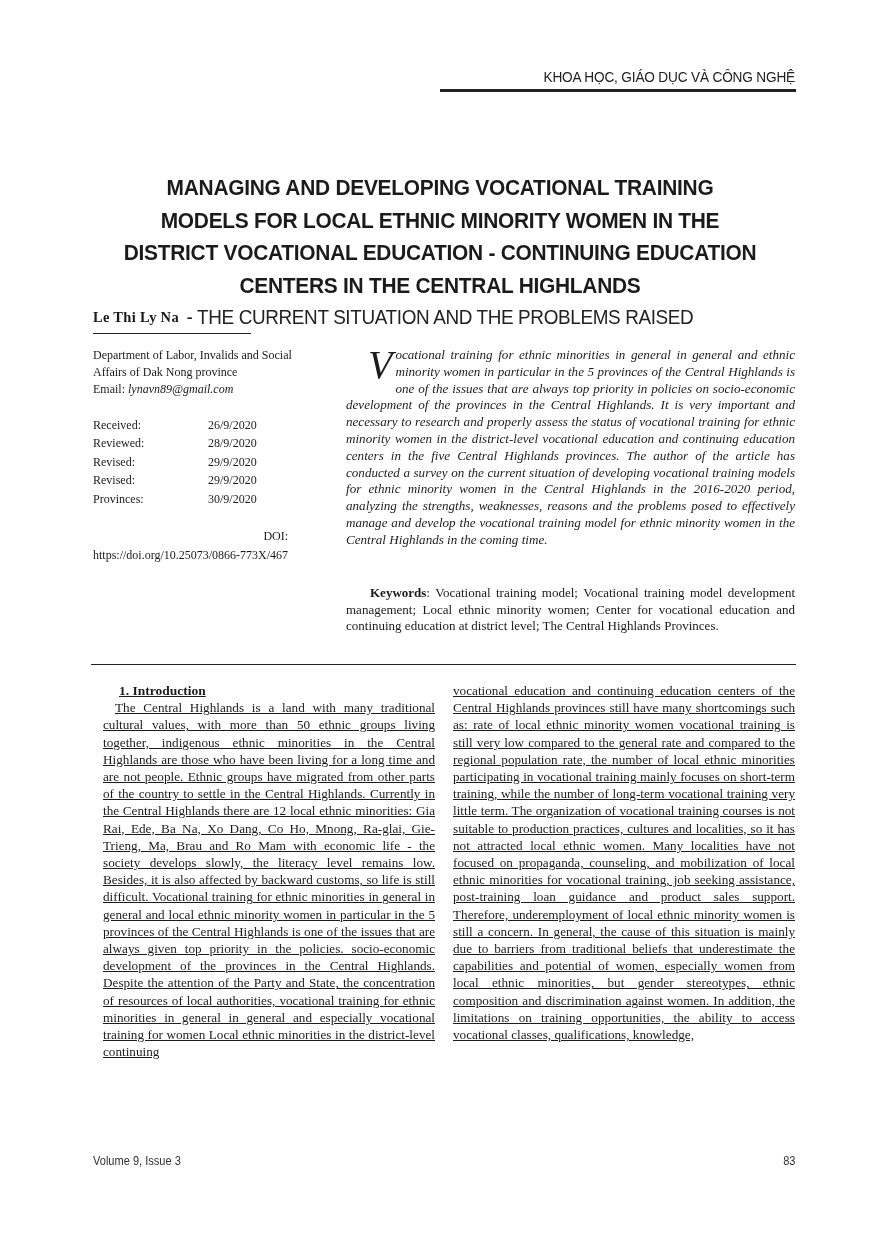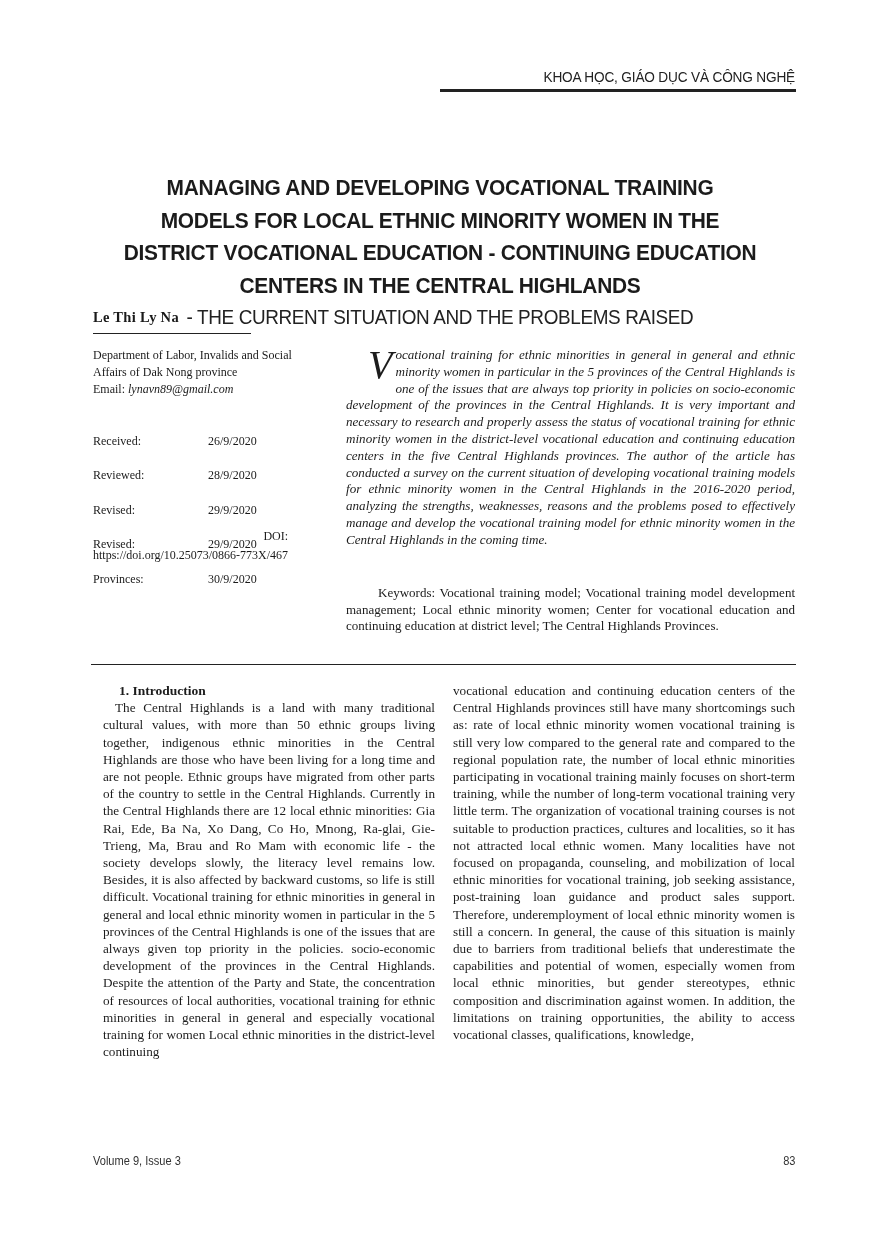--- a/index.html
+++ b/index.html
@@ -37,49 +37,49 @@
     position: absolute; left: 93px; top: 333px; width: 158px; height: 1px; background: #222;
   }
   .affil {
     position: absolute; left: 93px; top: 347px; width: 250px; font-size: 12px; line-height: 17px;
   }
   .affil .email { font-style: italic; }
 
   .dates {
     position: absolute; left: 93px; top: 416px; font-size: 12px; line-height: 18.4px;
   }
-  .dates .row { display: flex; margin-top: 16px; }
+  .dates .row { display: flex; }
   .dates .lbl { width: 115px; }
 
   .doi {
     position: absolute; left: 93px; top: 527px; font-size: 12px; line-height: 19px; text-align: right;
   }
 
   .abstract {
     position: absolute; left: 346px; top: 347px; width: 449px;
     font-style: italic; font-size: 13.1px; line-height: 16.8px; text-align: justify;
     font-family: "Liberation Serif", serif; color: #1c1c1c;
   }
   .abstract .dropcap {
     float: left; font-size: 40px; line-height: 32px; margin: 2px 3px 0 22px; font-style: italic;
   }
 
   .keywords {
     position: absolute; left: 346px; top: 585px; width: 449px;
     font-size: 13px; line-height: 16.6px; text-align: justify; text-indent: 24px;
   }
-  .keywords b { font-weight: normal; margin-left: 8px; }
+  .keywords b { font-weight: bold; }
 
   .section-rule {
     position: absolute; left: 91px; top: 664px; width: 705px; height: 1px; background: #222;
   }
 
   .col {
     position: absolute; top: 682px; width: 318px;
-    font-size: 13.2px; line-height: 17.2px; text-align: justify; color: #1c1c1c;
+    font-size: 13.2px; line-height: 17.2px; text-align: justify; color: #1c1c1c; text-decoration: underline;
   }
   .col-left { left: 117px; }
   .col-right { left: 453px; width: 342px; }
   .section-heading { font-weight: bold; font-size: 13.5px; margin-left: 2px; }
   .col-left .para { text-indent: 12px; margin-left: -14px; }
 
   .footer-left {
     position: absolute; left: 93px; top: 1153px; font-family: "Liberation Sans", sans-serif;
     font-size: 13px; color: #333; transform: scaleX(0.85); transform-origin: left center;
   }

